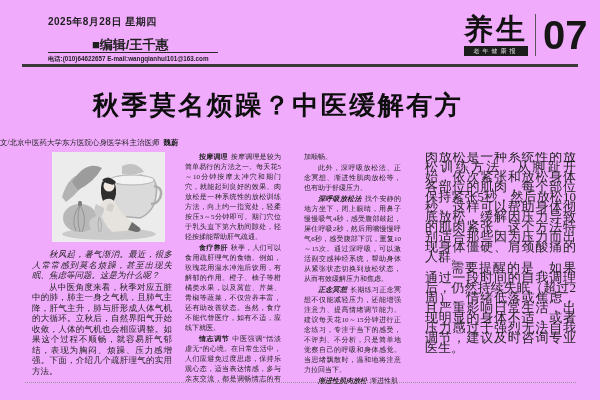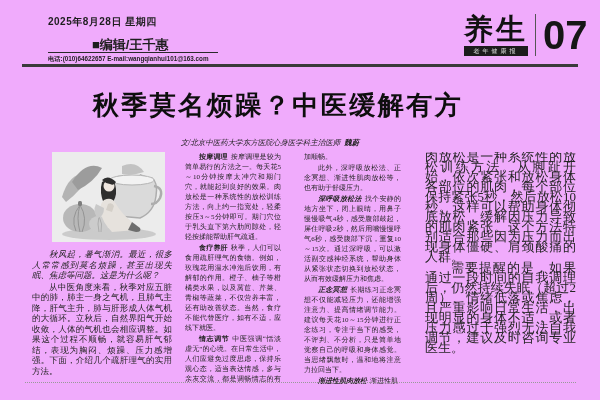--- a/index.html
+++ b/index.html
@@ -18,21 +18,21 @@
   .section-block{text-align:center;}
   .section-title{font-family:"Liberation Sans",sans-serif;font-weight:bold;font-size:29px;line-height:30px;letter-spacing:3px;color:#111;}
   .section-banner{background:#1c1c1c;color:#e3e3e3;font-size:6px;line-height:8px;letter-spacing:3px;padding:1px 3px;margin-top:2px;text-align:center;}
   .vert-divider{width:1px;background:#555;height:42px;margin:0 7px;}
   .page-number{font-family:"Liberation Sans",sans-serif;font-weight:bold;font-size:40px;line-height:42px;color:#161616;}
 
   .thick-rule{position:absolute;left:22px;right:22px;top:64px;border-top:3px solid #3a3a3a;}
 
   
   .headline{position:absolute;top:90px;left:0;width:556px;text-align:center;font-weight:bold;font-size:26px;line-height:32px;letter-spacing:2.5px;color:#0e0e0e;}
-  .byline{position:absolute;top:138px;left:0;width:540px;text-align:center;font-size:7.5px;line-height:9px;color:#222;font-style:italic;}
+  .byline{position:absolute;top:138px;left:0;width:540px;font-size:7.5px;line-height:9px;color:#222;}
   .byline b{margin-left:4px;}
 
   
   .col{position:absolute;top:152px;text-align:justify;color:#252525;}
   .col p{margin:0 0 1px 0;text-indent:2em;}
   .col p.no-indent{text-indent:0;}
   #col1{left:32px;width:140px;font-size:8.5px;line-height:10.5px;}
   #col1 .illus{display:block;margin-left:20px;background:#ededed;}
   #col1 .lead{font-style:italic;margin-top:7px;}
   #col2{left:185px;width:96px;font-size:7px;line-height:10px;height:232px;overflow:hidden;}

